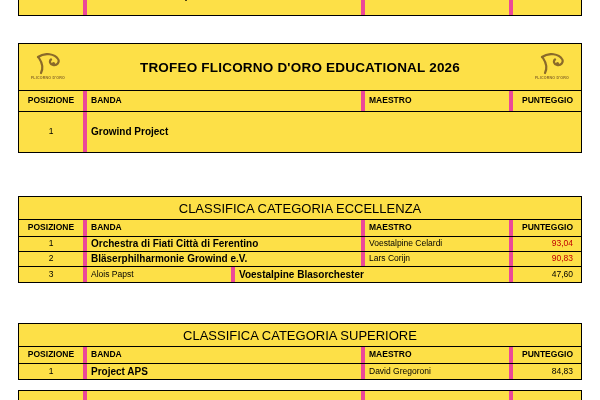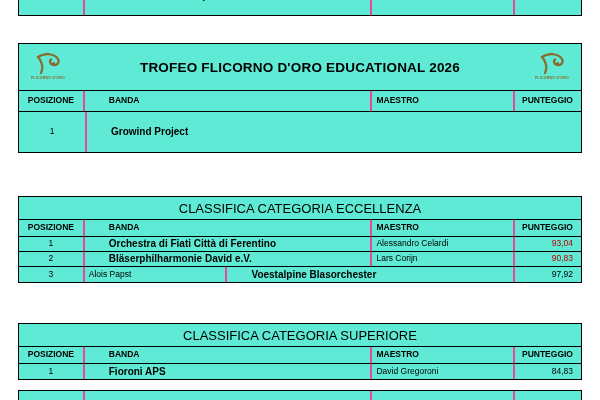--- a/index.html
+++ b/index.html
@@ -22,42 +22,42 @@
     box-sizing: border-box;
   }
 
   
   .block {
     position: absolute;
     left: 18px;
     width: 564px;
     border: 1.5px solid #000;
     box-sizing: border-box;
-    background: #5eead4;
+    background: #fde047;
   }
   .row {
     display: flex;
     width: 100%;
     box-sizing: border-box;
   }
   .cell {
     box-sizing: border-box;
-    border-right: 2px solid #ec4899;
+    border-right: 4px solid #ec4899;
     padding: 2px 4px;
     font-size: 8.5px;
     line-height: 1.15;
     display: flex;
     align-items: center;
     overflow: hidden;
     white-space: nowrap;
   }
   .cell:last-child { border-right: none; }
 
   .c-pos   { width: 68px; justify-content: center; }
-  .c-band  { width: 278px; margin-left: 20px; }
+  .c-band  { width: 278px; }
   .c-maes  { width: 148px; }
   .c-punt  { width: 68px; justify-content: flex-end; padding-right: 8px; }
 
   .hdr .cell {
     font-weight: bold;
     font-size: 8.5px;
   }
   .hdr { border-bottom: 1px solid #000; }
   .data-row { border-bottom: 1px solid #000; }
   .data-row:last-child { border-bottom: none; }
@@ -199,48 +199,48 @@
     <div class="plain-title">CLASSIFICA CATEGORIA ECCELLENZA</div>
     <div class="row hdr">
       <div class="cell c-pos">POSIZIONE</div>
       <div class="cell c-band">BANDA</div>
       <div class="cell c-maes">MAESTRO</div>
       <div class="cell c-punt">PUNTEGGIO</div>
     </div>
     <div class="row data-row">
       <div class="cell c-pos">1</div>
       <div class="cell c-band">Orchestra di Fiati Città di Ferentino</div>
-      <div class="cell c-maes">Alessandro Celardi</div>
+      <div class="cell c-maes">Voestalpine Celardi</div>
       <div class="cell c-punt score-red">93,04</div>
     </div>
     <div class="row data-row">
       <div class="cell c-pos">2</div>
-      <div class="cell c-band">Bläserphilharmonie David e.V.</div>
+      <div class="cell c-band">Bläserphilharmonie Growind e.V.</div>
       <div class="cell c-maes">Lars Corijn</div>
       <div class="cell c-punt score-red">90,83</div>
     </div>
     <div class="row data-row">
       <div class="cell c-pos">3</div>
       <div class="cell c-maes">Alois Papst</div>
       <div class="cell c-band">Voestalpine Blasorchester</div>
-      <div class="cell c-punt score-black">97,92</div>
+      <div class="cell c-punt score-black">47,60</div>
     </div>
   </div>
 
   <div class="block" id="block-superiore">
     <div class="plain-title">CLASSIFICA CATEGORIA SUPERIORE</div>
     <div class="row hdr">
       <div class="cell c-pos">POSIZIONE</div>
       <div class="cell c-band">BANDA</div>
       <div class="cell c-maes">MAESTRO</div>
       <div class="cell c-punt">PUNTEGGIO</div>
     </div>
     <div class="row data-row">
       <div class="cell c-pos">1</div>
-      <div class="cell c-band">Fioroni APS</div>
+      <div class="cell c-band">Project APS</div>
       <div class="cell c-maes">David Gregoroni</div>
       <div class="cell c-punt score-black">84,83</div>
     </div>
   </div>
 
   <div class="block" id="block-bottom">
     <div class="row">
       <div class="cell c-pos"></div>
       <div class="cell c-band"></div>
       <div class="cell c-maes"></div>

